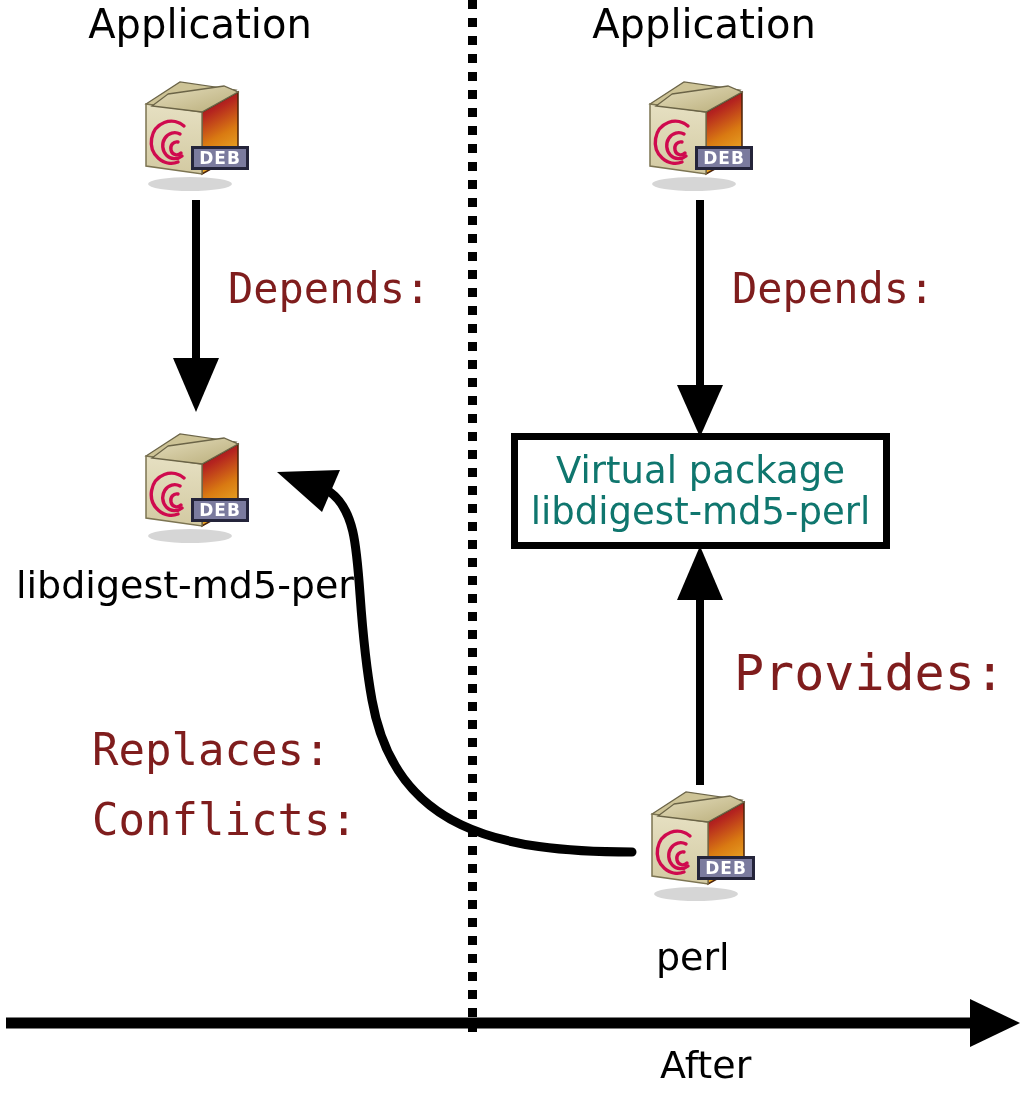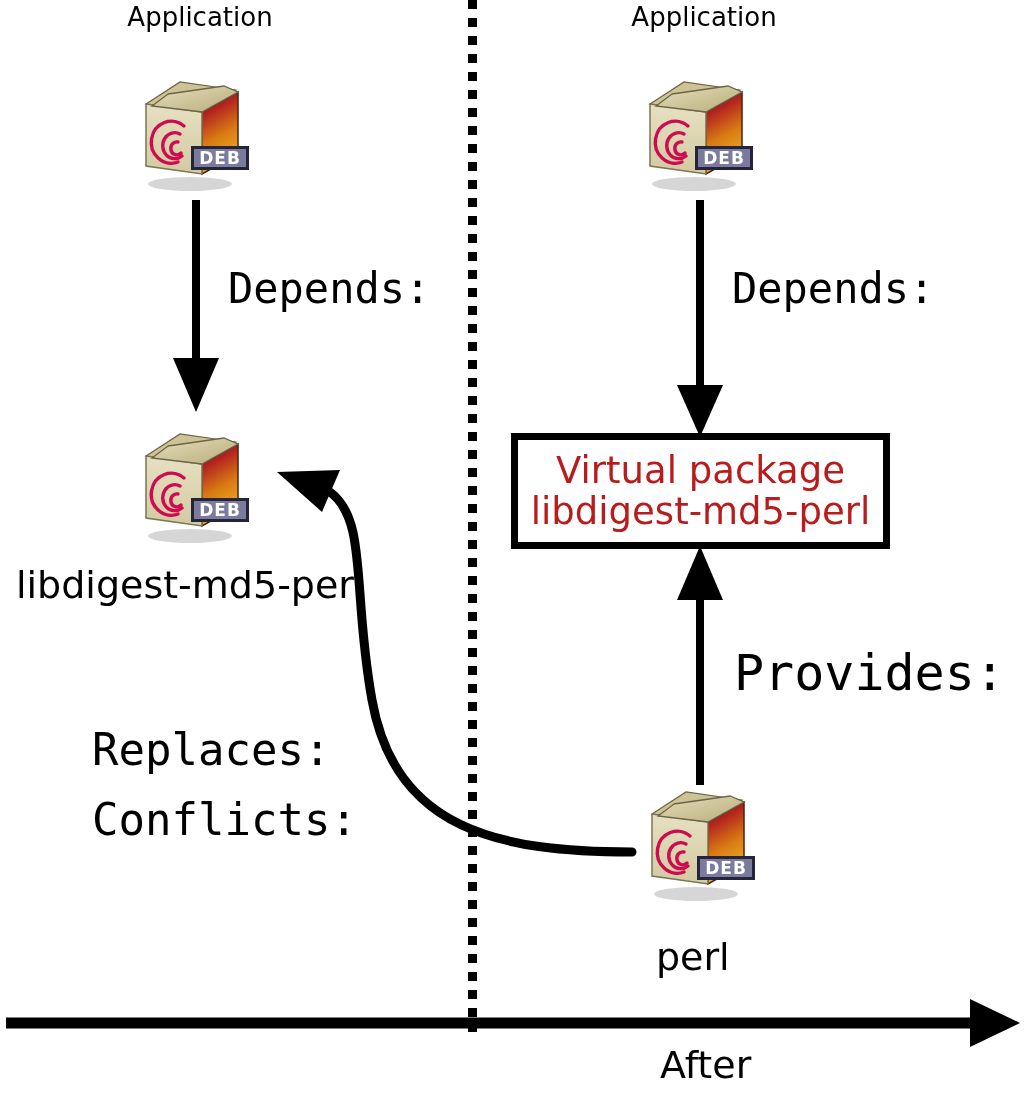--- a/index.html
+++ b/index.html
@@ -22,26 +22,26 @@
 
   
   .sans-label {
     font-family: "DejaVu Sans", sans-serif;
     color: #000000;
     white-space: nowrap;
     line-height: 1;
   }
   .mono-label {
     font-family: "DejaVu Sans Mono", "Liberation Mono", monospace;
-    color: #000000;
+    color: #7f1d1d;
     white-space: nowrap;
     line-height: 1;
   }
   .title-app {
-    font-size: 26px;
+    font-size: 40px;
     text-align: center;
   }
   .pkg-caption {
     font-size: 38px;
   }
   .depends-text { font-size: 42px; letter-spacing: 0px; }
   .provides-text { font-size: 50px; }
   .rc-text { font-size: 44px; }
   .axis-caption { font-size: 38px; }
 
@@ -59,21 +59,21 @@
     background: #ffffff;
     box-sizing: border-box;
     display: flex;
     flex-direction: column;
     align-items: center;
     justify-content: center;
   }
   .vp-line {
     font-family: "DejaVu Sans", sans-serif;
     font-size: 37px;
-    color: #b91c1c;
+    color: #0f766e;
     line-height: 1.12;
     white-space: nowrap;
   }
 
   
   .divider {
     width: 9px;
     background-image: repeating-linear-gradient(
       to bottom,
       #000000 0px, #000000 9px,

